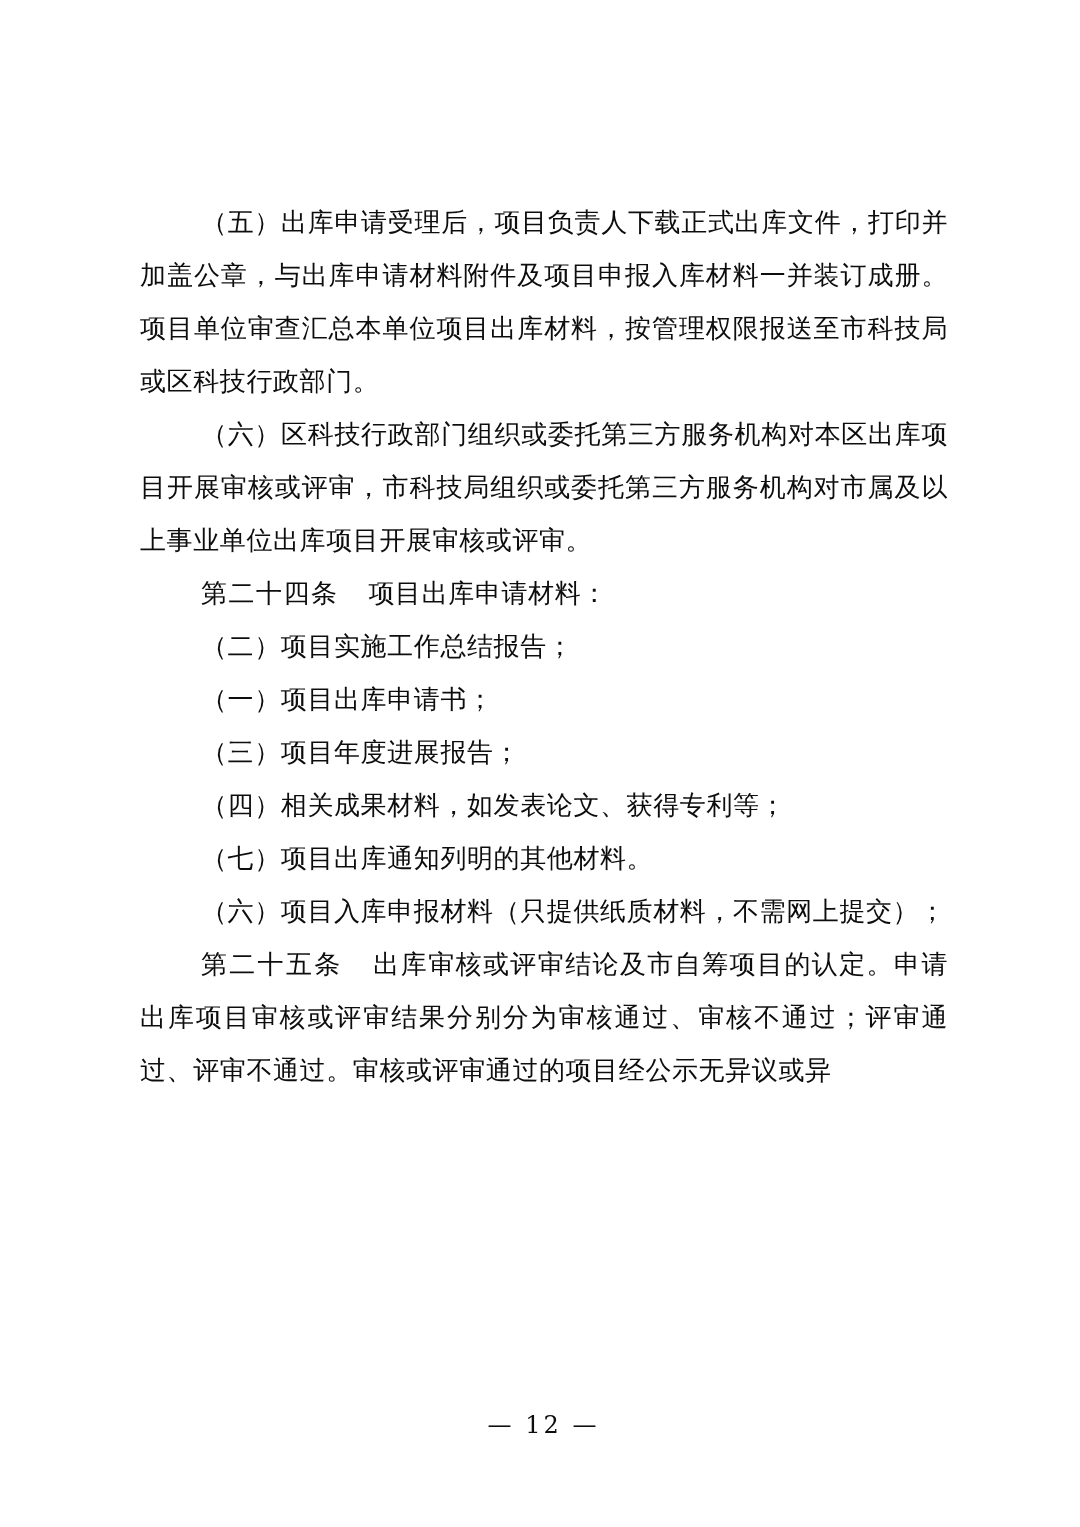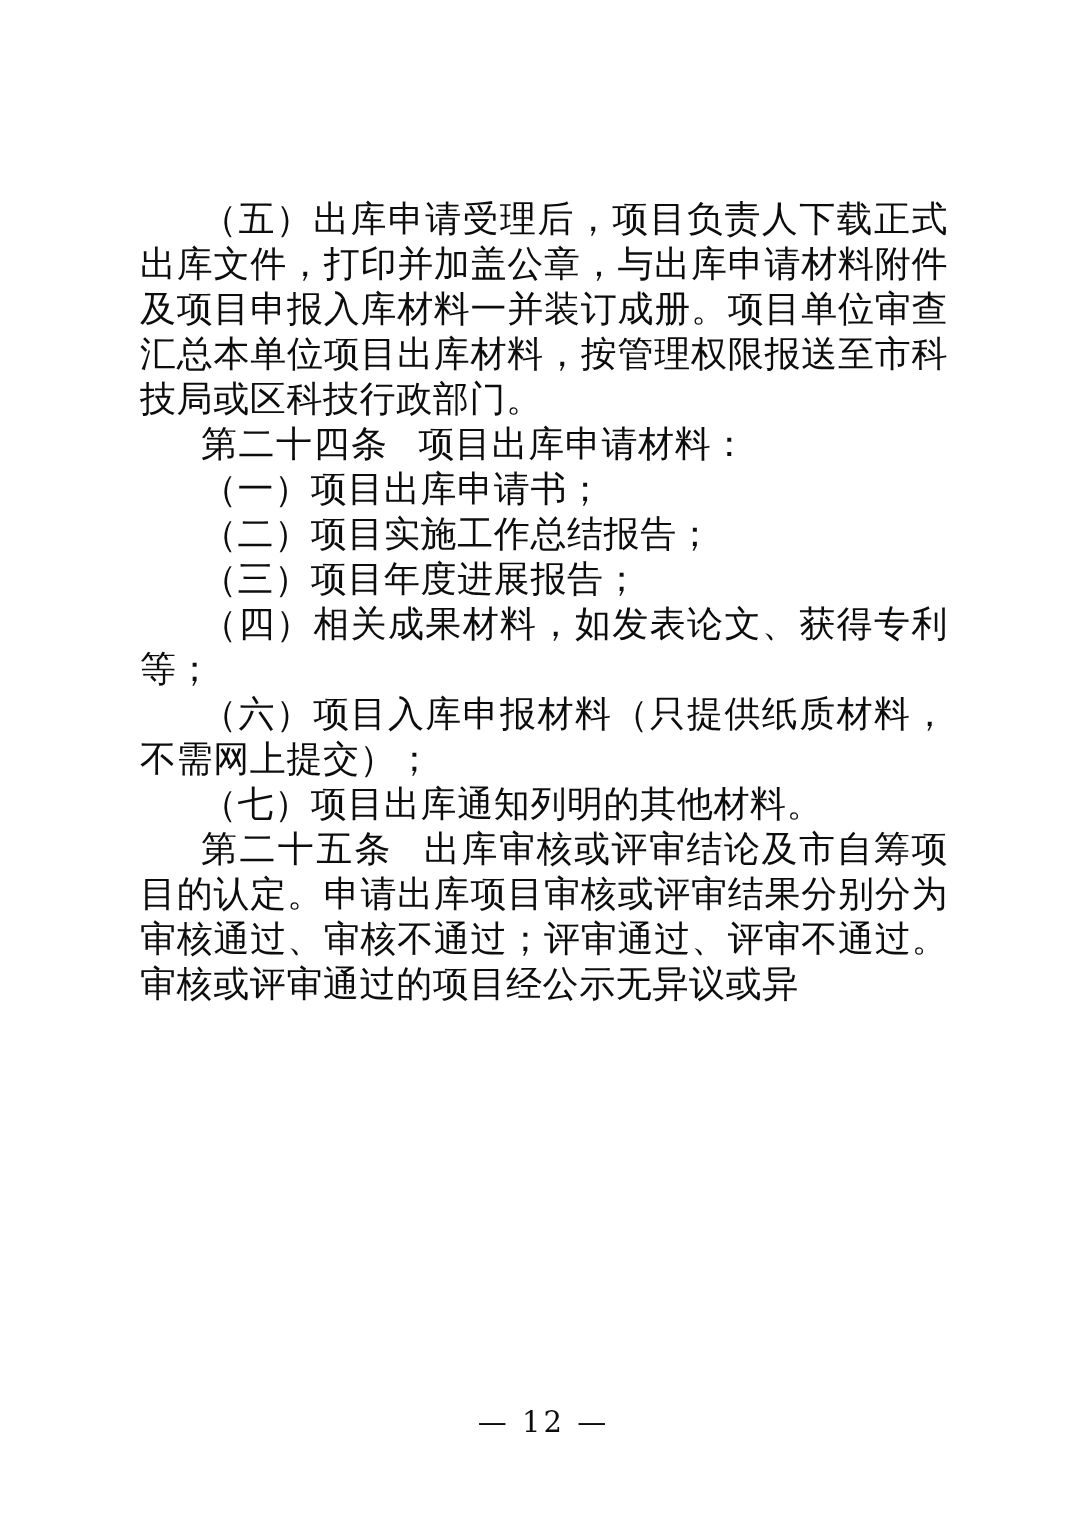--- a/index.html
+++ b/index.html
@@ -15,22 +15,22 @@
     overflow: hidden;
   }
   .page {
     position: relative;
     width: 1080px;
     height: 1527px;
     box-sizing: border-box;
     padding: 196px 132px 0 140px;
   }
   .doc-body {
-    font-size: 36px;
-    line-height: 45px;
+    font-size: 26px;
+    line-height: 53px;
     letter-spacing: 0.6px;
     text-align: justify;
     text-justify: inter-ideograph;
   }
   p.para {
     margin: 0;
     text-indent: 61px;
     white-space: normal;
   }
   .art-title {
@@ -40,65 +40,68 @@
   .art-gap {
     display: inline-block;
     width: 30px;
   }
   .footer {
     position: absolute;
     left: 0;
     right: 0;
     bottom: 88px;
     text-align: center;
-    font-size: 29px;
+    font-size: 24px;
     letter-spacing: 3px;
     color: #0d0d0d;
     padding-left: 7px;
   }
 </style>
 </head>
 <body>
 
 <div class="page">
   <div class="doc-body">
 
     <p class="para">
       <span>（五）出库申请受理后，项目负责人下载正式出库文件，打印并加盖公章，与出库申请材料附件及项目申报入库材料一并装订成册。项目单位审查汇总本单位项目出库材料，按管理权限报送至市科技局或区科技行政部门。</span>
     </p>
 
+    <p class="para">
+      <span>（六）区科技行政部门组织或委托第三方服务机构对本区出库项目开展审核或评审，市科技局组织或委托第三方服务机构对市属及以上事业单位出库项目开展审核或评审。</span>
+    </p>
 
 
     <p class="para">
       <span class="art-title">第二十四条</span><span class="art-gap"></span><span>项目出库申请材料：</span>
     </p>
 
     <p class="para">
-      <span>（一）项目出库申请书；</span>
+      <span>（二）项目实施工作总结报告；</span>
     </p>
 
     <p class="para">
-      <span>（二）项目实施工作总结报告；</span>
+      <span>（一）项目出库申请书；</span>
     </p>
 
     <p class="para">
       <span>（三）项目年度进展报告；</span>
     </p>
 
     <p class="para">
       <span>（四）相关成果材料，如发表论文、获得专利等；</span>
     </p>
 
 
     <p class="para">
-      <span>（六）项目入库申报材料（只提供纸质材料，不需网上提交）；</span>
+      <span>（七）项目出库通知列明的其他材料。</span>
     </p>
 
     <p class="para">
-      <span>（七）项目出库通知列明的其他材料。</span>
+      <span>（六）项目入库申报材料（只提供纸质材料，不需网上提交）；</span>
     </p>
 
     <p class="para">
       <span class="art-title">第二十五条</span><span class="art-gap"></span><span>出库审核或评审结论及市自筹项目的认定。申请出库项目审核或评审结果分别分为审核通过、审核不通过；评审通过、评审不通过。审核或评审通过的项目经公示无异议或异</span>
     </p>
 
   </div>
 
   <div class="footer">— 12 —</div>
 </div>

